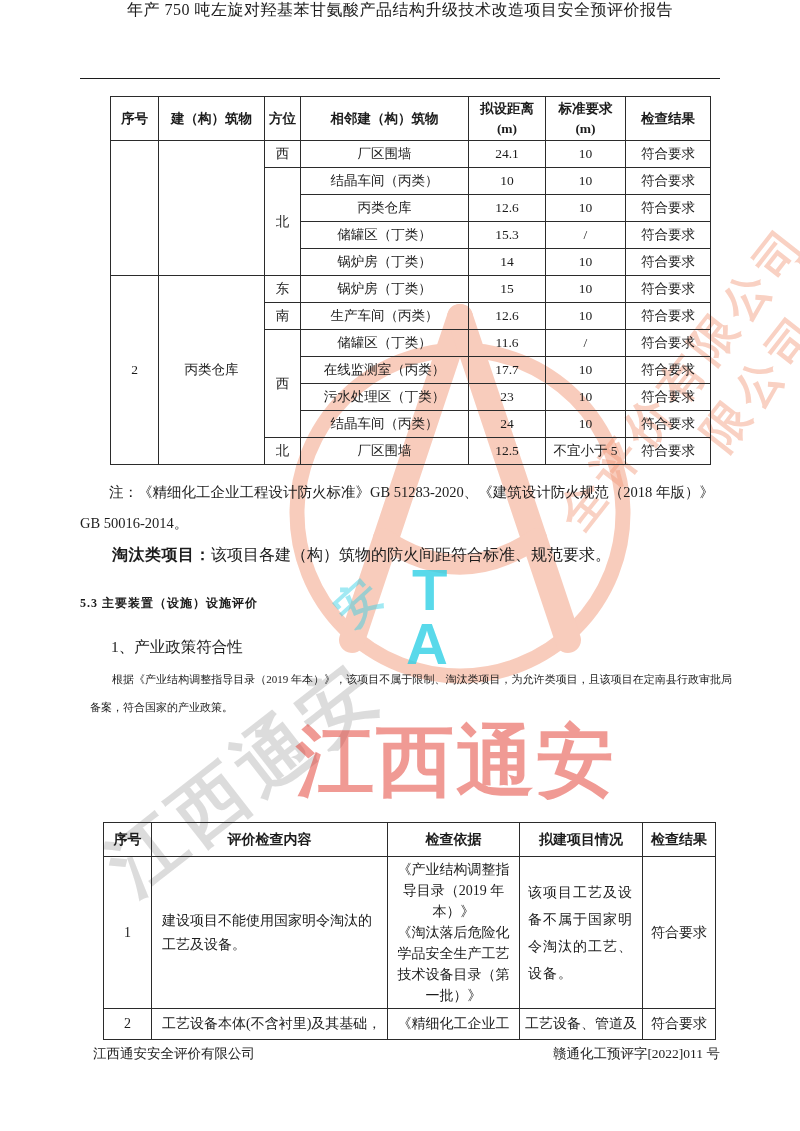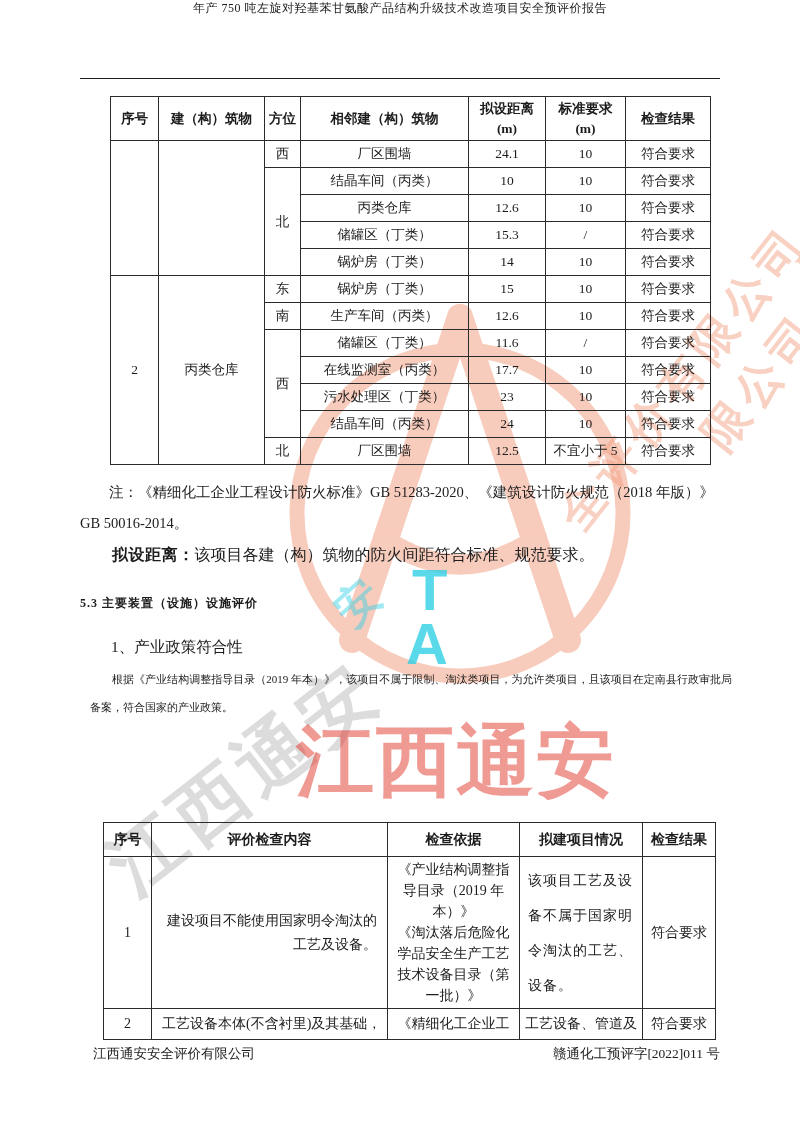--- a/index.html
+++ b/index.html
@@ -10,38 +10,38 @@
   
   .wm{position:absolute;z-index:1;pointer-events:none;}
   .wm-rot{transform-origin:0 0;white-space:nowrap;}
   .wm-salmon{color:#F29A7B;opacity:.45;font-size:46px;letter-spacing:7px;font-weight:bold;}
   .wm-gray{color:#C6C6C6;opacity:.6;font-size:74px;letter-spacing:6px;font-weight:bold;}
   .wm-red{color:#E2372C;opacity:.5;font-size:78px;letter-spacing:2px;font-weight:bold;}
   .wm-cyan{color:#30D0E6;opacity:.8;font-weight:bold;font-family:"Liberation Sans","DejaVu Sans",sans-serif;}
   
   .content{position:absolute;inset:0;z-index:2;}
   .abs{position:absolute;}
-  .hdr-title{left:0;top:53;width:800px;text-align:center;font-size:12px;letter-spacing:.5px;}
+  .hdr-title{left:0;top:53;width:800px;text-align:center;font-size:16px;letter-spacing:.5px;}
   .hdr-rule{left:80px;top:78px;width:640px;border-top:1.5px solid #1c1c1c;height:0;}
   table{border-collapse:collapse;table-layout:fixed;background:transparent;}
   td,th{border:1px solid #2b2b2b;text-align:center;vertical-align:middle;
         font-size:13.5px;font-weight:normal;padding:1px 2px;overflow:hidden;}
   .t1{left:110px;top:96px;width:600px;border:1.5px solid #2b2b2b;}
   .t1 th{font-weight:bold;white-space:pre-line;line-height:1.45;}
   .t1 .hrow{height:44px;}
   .t1 .drow{height:27px;}
   .t2{left:103px;top:822px;width:612px;border:1.5px solid #2b2b2b;}
   .t2 th{font-weight:bold;font-size:14px;}
   .t2 td{font-size:14px;}
   .t2 .hrow{height:34px;}
   .t2 .r1{height:146px;}
   .t2 .r2{height:31px;}
-  .cell-left{text-align:right;padding:2px 10px;line-height:24px;}
+  .cell-left{text-align:left;padding:2px 10px;line-height:24px;}
   .cell-basis{white-space:pre-line;line-height:21px;padding:2px 6px;}
-  .cell-situation{text-align:left;padding:2px 8px;line-height:35px;letter-spacing:1px;}
+  .cell-situation{text-align:left;padding:2px 8px;line-height:27px;letter-spacing:1px;}
   .cut{white-space:nowrap;}
   .note{left:80px;top:477px;width:642px;font-size:14.5px;line-height:31px;text-indent:2em;}
   .eval{left:80px;top:542px;width:642px;font-size:16px;line-height:26px;text-indent:2em;}
   .eval b{letter-spacing:.5px;}
   .h53{left:80px;top:590px;width:642px;font-size:12px;line-height:26px;font-weight:bold;letter-spacing:1px;}
   .item{left:80px;top:633px;width:642px;font-size:15.5px;line-height:27px;text-indent:2em;}
   .para{left:90px;top:665px;width:642px;font-size:11px;line-height:28px;text-indent:2em;text-align:justify;}
   .item2{top:761px;}
   .caption{left:80px;top:794px;width:642px;text-align:center;font-size:15px;font-weight:bold;line-height:24px;}
   .foot{top:1044px;font-size:13.5px;line-height:20px;}
@@ -178,21 +178,21 @@
         <td>12.5</td>
         <td>不宜小于 5</td>
         <td>符合要求</td>
       </tr>
     </tbody>
       </table>
 
     <div class="abs note">注：《精细化工企业工程设计防火标准》GB 51283-2020、《建筑设计防火规范（2018 年版）》GB 50016-2014。</div>
 
     <div class="abs eval">
-      <b>拟设距离：</b><span>该项目各建（构）筑物的防火间距符合标准、规范要求。</span>
+      <b>淘汰类项目：</b><span>该项目各建（构）筑物的防火间距符合标准、规范要求。</span>
     </div>
 
     <div class="abs h53">5.3 主要装置（设施）设施评价</div>
     <div class="abs item">1、产业政策符合性</div>
     <div class="abs para">根据《产业结构调整指导目录（2019 年本）》，该项目不属于限制、淘汰类项目，为允许类项目，且该项目在定南县行政审批局备案，符合国家的产业政策。</div>
 
 
     <table class="abs t2">
       <colgroup>
         <col style="width:48px">

